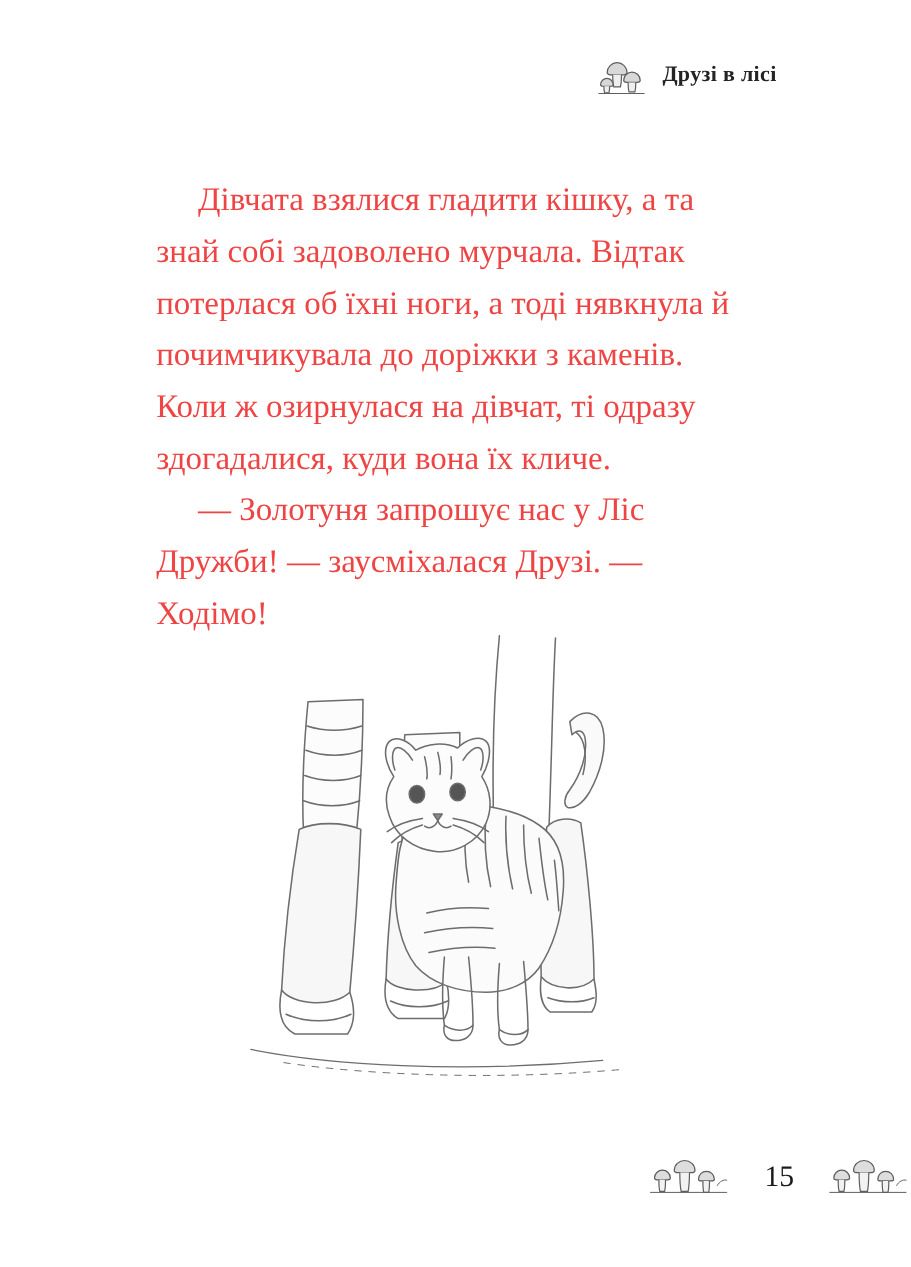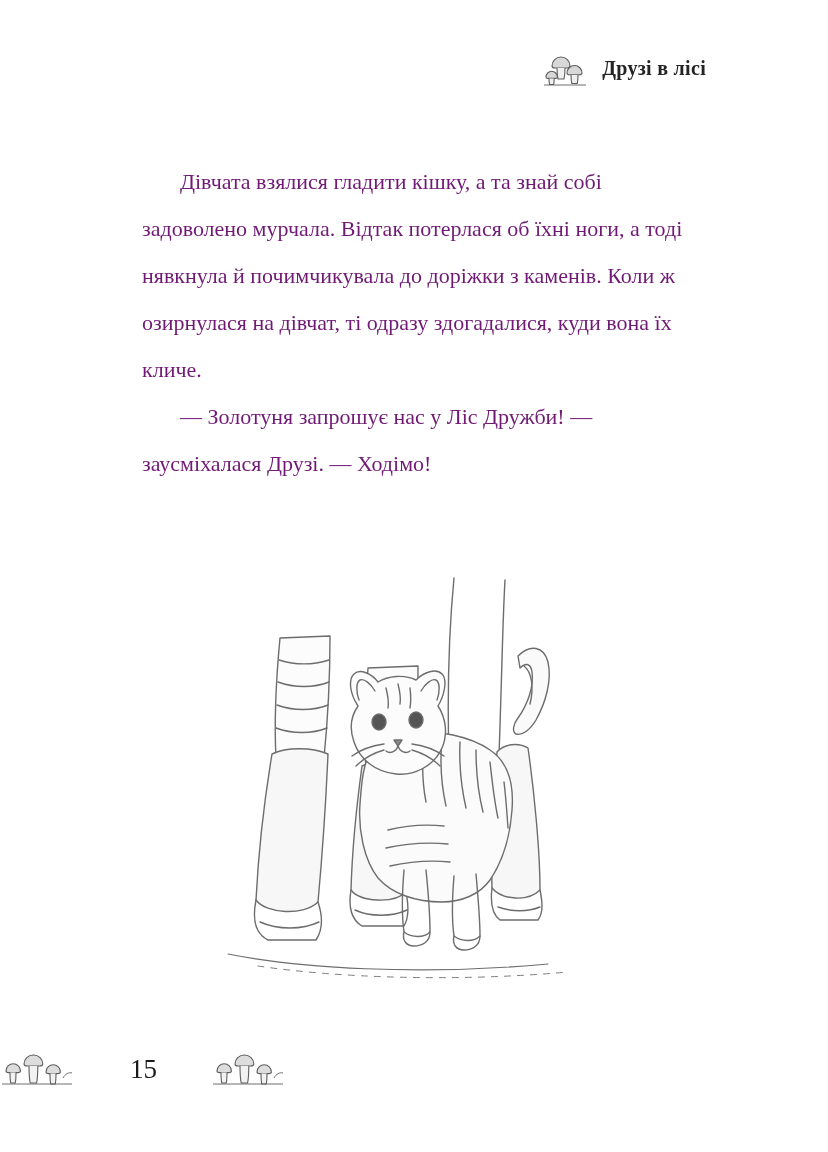--- a/index.html
+++ b/index.html
@@ -43,23 +43,23 @@
   
   .body-text {
     position: absolute;
     top: 158px;
     left: 142px;
     width: 546px;
   }
   .body-text p {
     margin: 0;
     font-family: "Liberation Serif", serif;
-    font-size: 22px;
+    font-size: 30px;
     line-height: 47px;
-    color: #701a75;
+    color: #ef4444;
     text-align: left;
   }
   .body-text p.indent {
     text-indent: 38px;
   }
   .body-text p + p {
     margin-top: 0;
   }
 
   
@@ -73,22 +73,22 @@
   .illustration svg { display: block; }
 
   
   .footer {
     position: absolute;
     bottom: 62px;
     left: 0;
     width: 828px;
     display: flex;
     align-items: center;
-    justify-content: flex-start;
-    gap: 54px;
+    justify-content: flex-end;
+    gap: 30px;
   }
   .footer .page-number {
     font-family: "Liberation Serif", serif;
     font-size: 27px;
     color: #1a1a1a;
   }
   .foot-orn {
     width: 76px;
     height: 42px;
     display: block;

